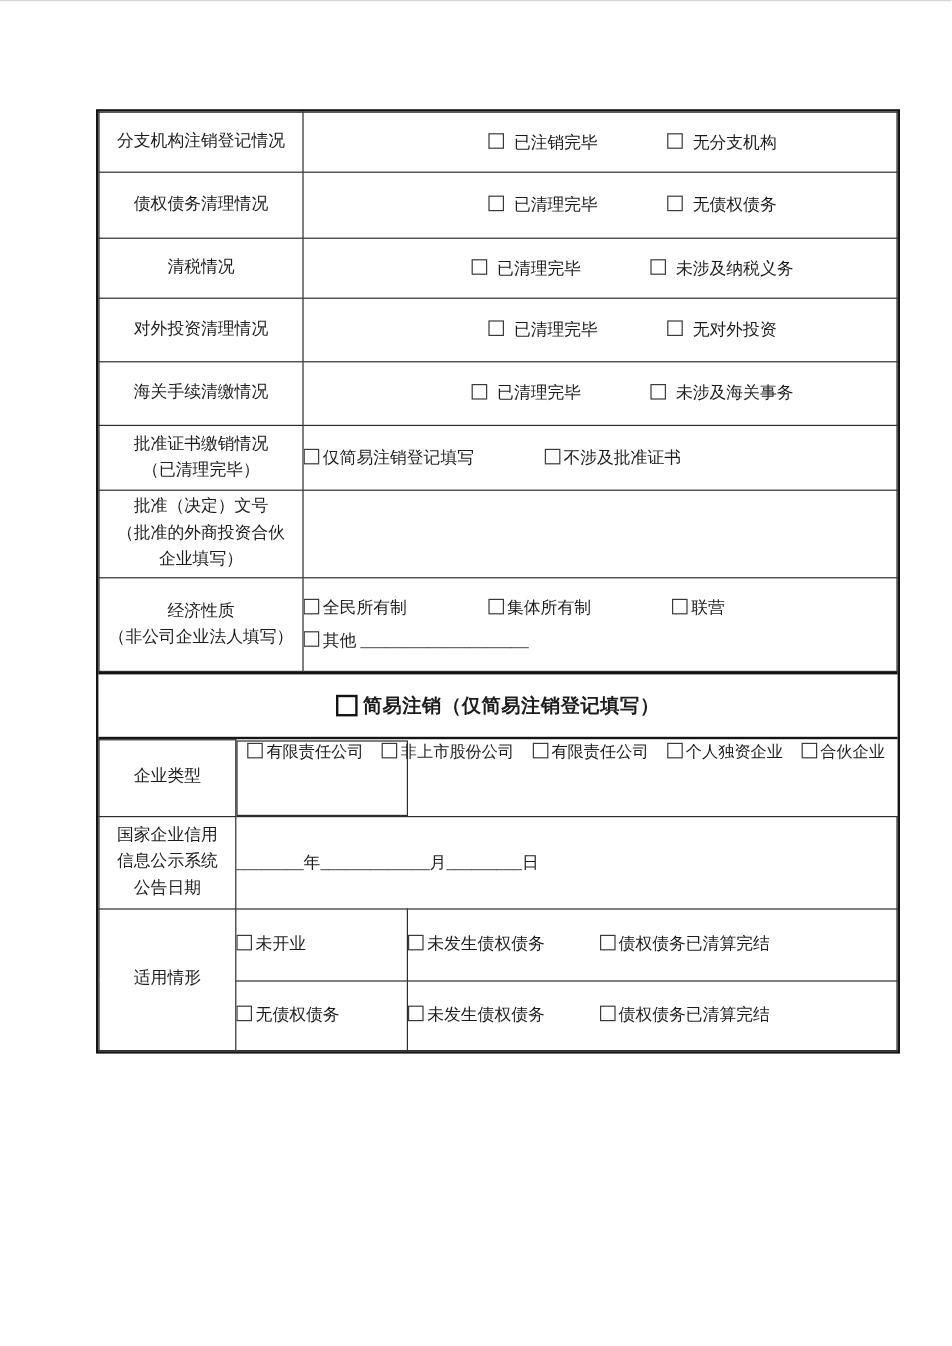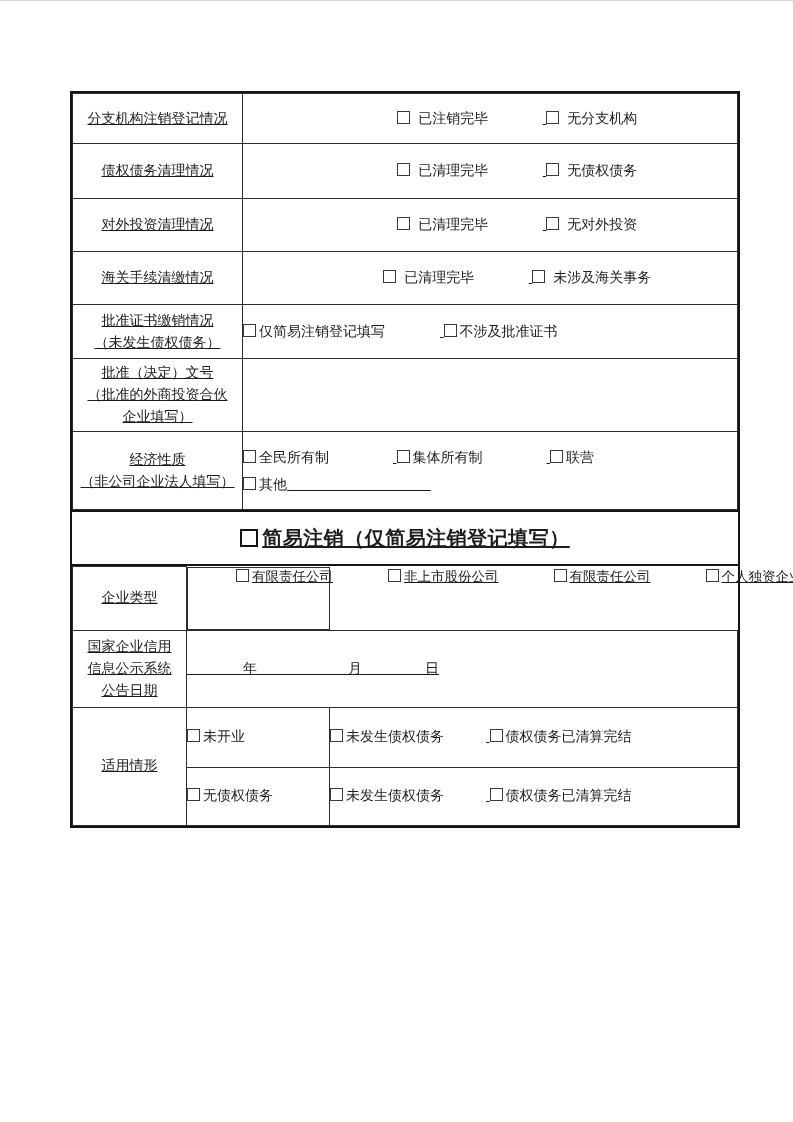--- a/index.html
+++ b/index.html
@@ -7,25 +7,24 @@
     position: relative;
     width: 793px; height: 1122px;
     background: #ffffff;
     font-family: "Liberation Serif", serif;
     color: #1c1c1c;
     overflow: hidden;
     border-top: 1px solid #d6d6d6;
     box-sizing: border-box;
   }
   .doc {
-    position: absolute; left: 70px; top: 90px; width: 670px;
+    position: absolute; left: 80px; top: 90px; width: 670px;
     border: 2px solid #141414;
     background: #fff;
     box-sizing: border-box;
-    text-decoration: underline;
   }
   table.ft { border-collapse: collapse; width: 100%; table-layout: fixed; }
   table.ft td { border: 1px solid #2e2e2e; vertical-align: middle; padding: 0; box-sizing: border-box; }
   .lbl { text-align: center; font-size: 14px; line-height: 22px; }
   .val { font-size: 14px; }
   
   .rA1 td{height:50px} .rA2 td{height:55px} .rA3 td{height:50px} .rA4 td{height:53px}
   .rA5 td{height:53px} .rA6 td{height:54px} .rA7 td{height:75px} .rA8 td{height:73px}
   .rA9 td{height:78px} .rA10 td{height:60px}
   .rB1 td{height:63px} .rB2 td{height:77px} .rB3 td{height:60px} .rB4 td{height:58px}
@@ -44,26 +43,26 @@
   .pad19 { padding-left: 19px; }
   .pad64 { padding-left: 64px; }
   .twoline { line-height: 27px; margin-left: 48px; }
   .blank { letter-spacing: 0; }
   
   .sechdr {
     height: 52px;
     display: flex; align-items: center; justify-content: center;
     border-top: 2px solid #141414; border-bottom: 2px solid #141414;
     font-family: "Liberation Sans", sans-serif;
-    font-weight: bold; font-size: 20px; letter-spacing: 0.5px;
+    font-weight: bold; font-size: 16px; letter-spacing: 0.5px;
   }
   .cbh { display:inline-block; width:14px; height:14px; border:2px solid #141414; margin-right:4px; flex:none; }
   .etypes { display: block; }
   .etypes .inner { display:flex; align-items:center; gap:15px; padding-left:8px; }
-  .etypes .opt { font-size: 13.5px; margin-left: 40px; }
+  .etypes .opt { font-size: 13.5px; }
 </style>
 </head>
 <body>
 
 <div class="page">
   <div class="doc">
 
     <table class="ft">
       <colgroup>
           <col style="width:170px">
@@ -80,41 +79,48 @@
       </tr>
 
       <tr class="rA2">
         <td class="lbl"><span>债权债务清理情况</span></td>
         <td class="val pad20">
           <span class="opt w200"><span class="cb mr8"></span><span>已清理完毕</span></span>
           <span class="opt"><span class="cb mr8"></span><span>无债权债务</span></span>
         </td>
       </tr>
 
+      <tr class="rA3">
+        <td class="lbl"><span>清税情况</span></td>
+        <td class="val pad20">
+          <span class="opt w200"><span class="cb mr8"></span><span>已清理完毕</span></span>
+          <span class="opt"><span class="cb mr8"></span><span>未涉及纳税义务</span></span>
+        </td>
+      </tr>
 
       <tr class="rA4">
         <td class="lbl"><span>对外投资清理情况</span></td>
         <td class="val pad20">
           <span class="opt w200"><span class="cb mr8"></span><span>已清理完毕</span></span>
           <span class="opt"><span class="cb mr8"></span><span>无对外投资</span></span>
         </td>
       </tr>
 
       <tr class="rA5">
         <td class="lbl"><span>海关手续清缴情况</span></td>
         <td class="val pad20">
           <span class="opt w200"><span class="cb mr8"></span><span>已清理完毕</span></span>
           <span class="opt"><span class="cb mr8"></span><span>未涉及海关事务</span></span>
         </td>
       </tr>
 
       <tr class="rA6">
         <td class="lbl">
           <div>批准证书缴销情况</div>
-          <div>（未发生债权债务）</div>
+          <div>（已清理完毕）</div>
         </td>
         <td class="val pad18">
           <span class="opt w198"><span class="cb mr2"></span><span>仅简易注销登记填写</span></span>
           <span class="opt"><span class="cb mr2"></span><span>不涉及批准证书</span></span>
         </td>
       </tr>
 
 
       <tr class="rA8">
         <td class="lbl">

